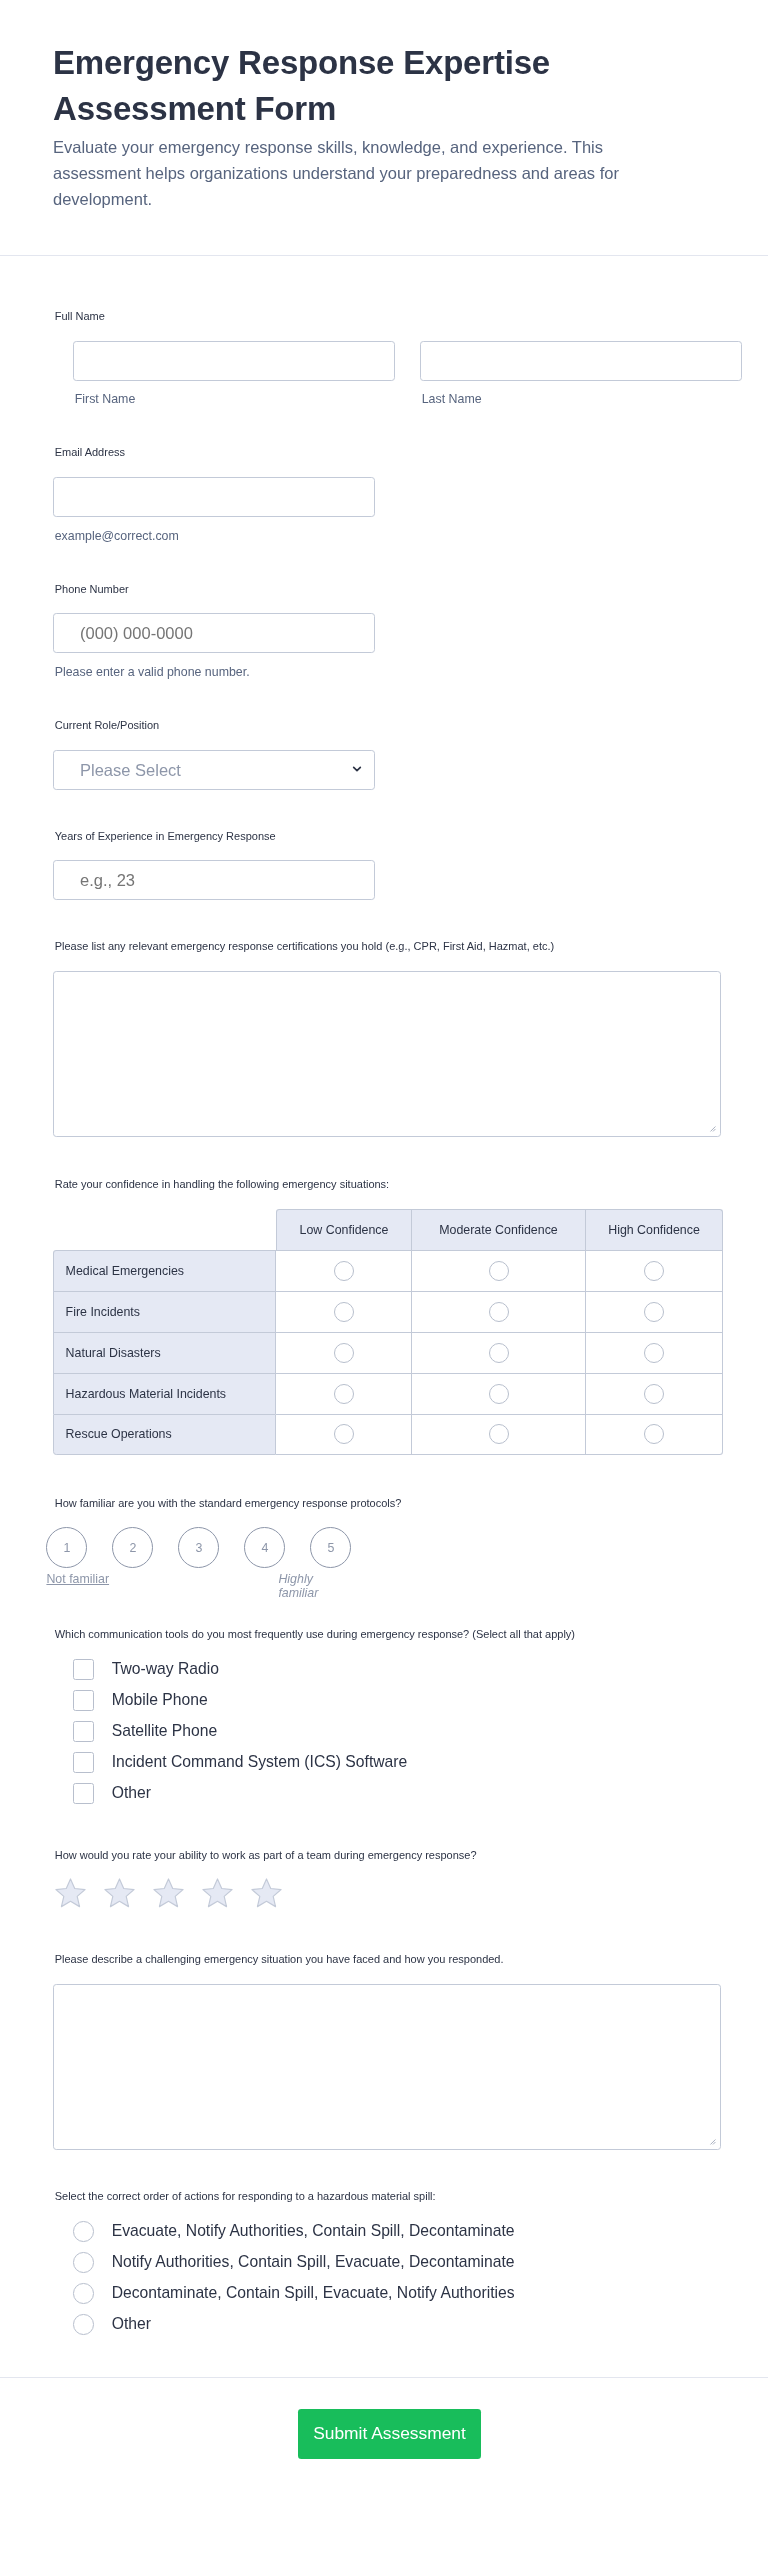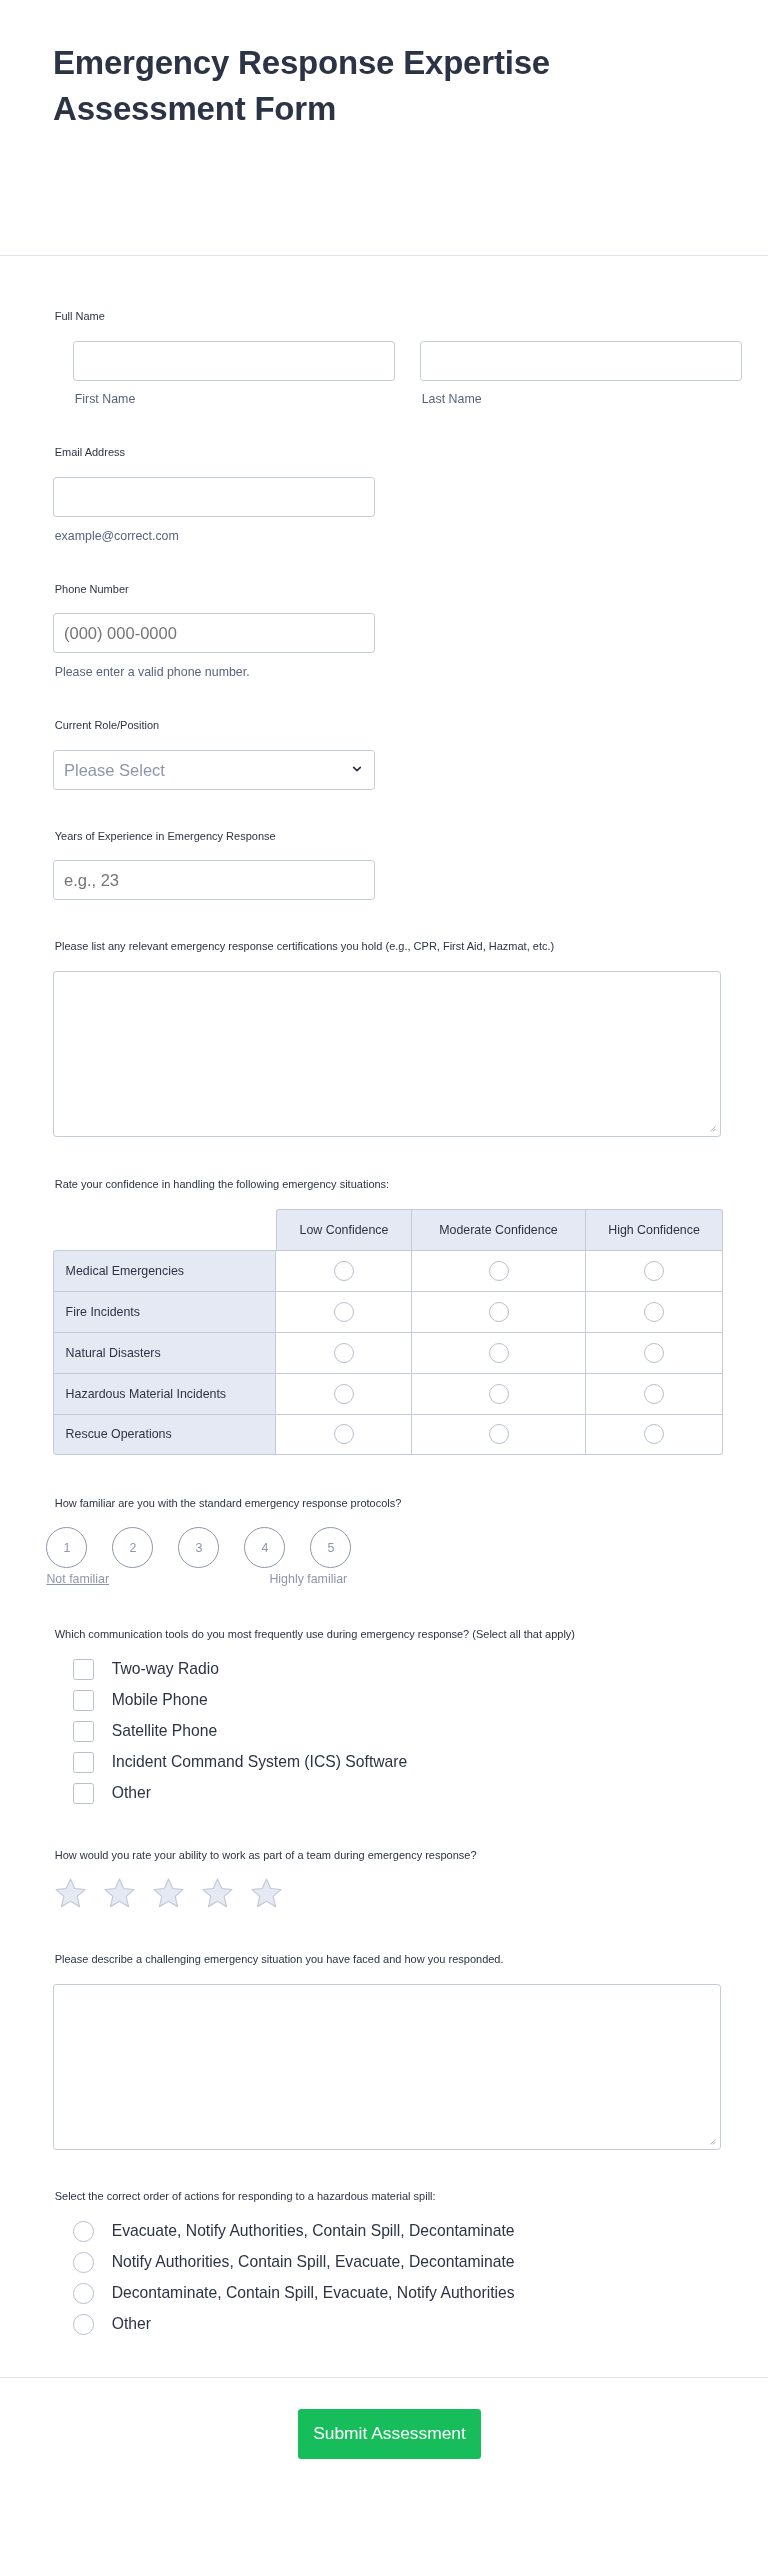--- a/index.html
+++ b/index.html
@@ -9,21 +9,21 @@
   .header { padding: 40px 53px 0 53px; height: 256px; border-bottom: 1.7px solid #e3e6ef; }
   .title { font-size: 33px; line-height: 46px; font-weight: 700; color: #2c3345; letter-spacing: -0.2px; }
   .desc { margin-top: 1.7px; font-size: 16.5px; line-height: 26px; color: #57647e; max-width: 628px; }
 
   .form { padding: 0 53px 0 53px; }
   .field { position: relative; }
   .label { font-size: 11px; line-height: 21.5px; color: #2c3345; display: block; padding-left: 1.7px; }
   .sublabel { font-size: 12.4px; color: #57647e; padding-left: 1.7px; }
 
   .input { display: block; height: 40px; border: 0.8px solid #c3cad8; border-radius: 3.3px; background: #fff;
-           font-size: 16.5px; color: #8d96a9; padding: 0 10px; line-height: 38px; font-family: inherit; }
+           font-size: 16.5px; color: #8d96a9; padding: 0 26px; line-height: 38px; font-family: inherit; }
   .input.half { width: 322px; }
   .name-row { display: flex; gap: 25px; }
   .name-col { width: 322px; }
 
   .select { position: relative; }
   .chevron { position: absolute; right: 11.6px; top: 13.2px; width: 10px; height: 10px; }
 
   .textarea { width: 668px; height: 166px; border: 0.8px solid #c3cad8; border-radius: 3.3px; position: relative; background:#fff; }
   .resize { position: absolute; right: 3.3px; bottom: 3.3px; width: 8.3px; height: 8.3px; }
 
@@ -42,40 +42,41 @@
   .matrix tr.lastrow td.rowlabel { border-bottom-left-radius: 3.3px; }
   .matrix tr.lastrow td.lastcell { border-bottom-right-radius: 3.3px; }
   .mradio { display: inline-block; width: 20px; height: 20px; border: 0.8px solid #b8bfcd; border-radius: 50%; vertical-align: middle; }
 
   
   .scale { display: flex; gap: 25px; margin-left: -6.6px; }
   .scale-btn { width: 41px; height: 41px; border: 0.8px solid #8d96a9; border-radius: 50%; display: flex;
                align-items: center; justify-content: center; font-size: 12.4px; color: #8d96a9; background:#fff; }
   .scale-labels { position: relative; height: 16.5px; margin-left: -6.6px; width: 306px; font-size: 12.4px; color: #8d96a9; }
   .scale-labels .l { position: absolute; left: 0; top: 0; text-decoration: underline; }
-  .scale-labels .r { position: absolute; left: 223px; top: 0; }
+  .scale-labels .r { position: absolute; left: 232px; top: 0; font-style: italic; }
 
   
   .opt { display: flex; align-items: center; height: 31px; padding-left: 20px; }
   .cbox { width: 20.7px; height: 20.7px; border: 0.8px solid #b8bfcd; border-radius: 2.5px; margin-right: 18px; background:#fff; }
   .rbox { width: 20.7px; height: 20.7px; border: 0.8px solid #b8bfcd; border-radius: 50%; margin-right: 18px; background:#fff; }
   .opt-label { font-size: 15.7px; color: #2c3345; }
 
   .stars { display: flex; gap: 14px; }
   .star { width: 35px; height: 35px; }
 
   .footer { border-top: 1.7px solid #e3e6ef; margin-top: 37px; height: 122px; position: relative; }
   .submit { position: absolute; left: 298px; top: 31px; width: 183px; height: 50px; background: #18bd5b; border: none;
             border-radius: 3.3px; color: #fff; font-size: 17.4px; font-family: inherit; cursor: pointer; }
 </style>
 </head>
 <body>
 
 <div class="header">
   <h1 class="title">Emergency Response Expertise Assessment Form</h1>
+  <p class="desc">Evaluate your emergency response skills, knowledge, and experience. This assessment helps organizations understand your preparedness and areas for development.</p>
 </div>
 
 <div class="form">
 
   <div class="field" style="margin-top:50px;">
     <label class="label">Full Name</label>
     <div class="name-row" style="margin-top:13.2px;margin-left:20px;">
       <div class="name-col">
         <input class="input" style="width: 322px;" type="text" value="">
         <div class="sublabel" style="margin-top:11.6px;">First Name</div>

